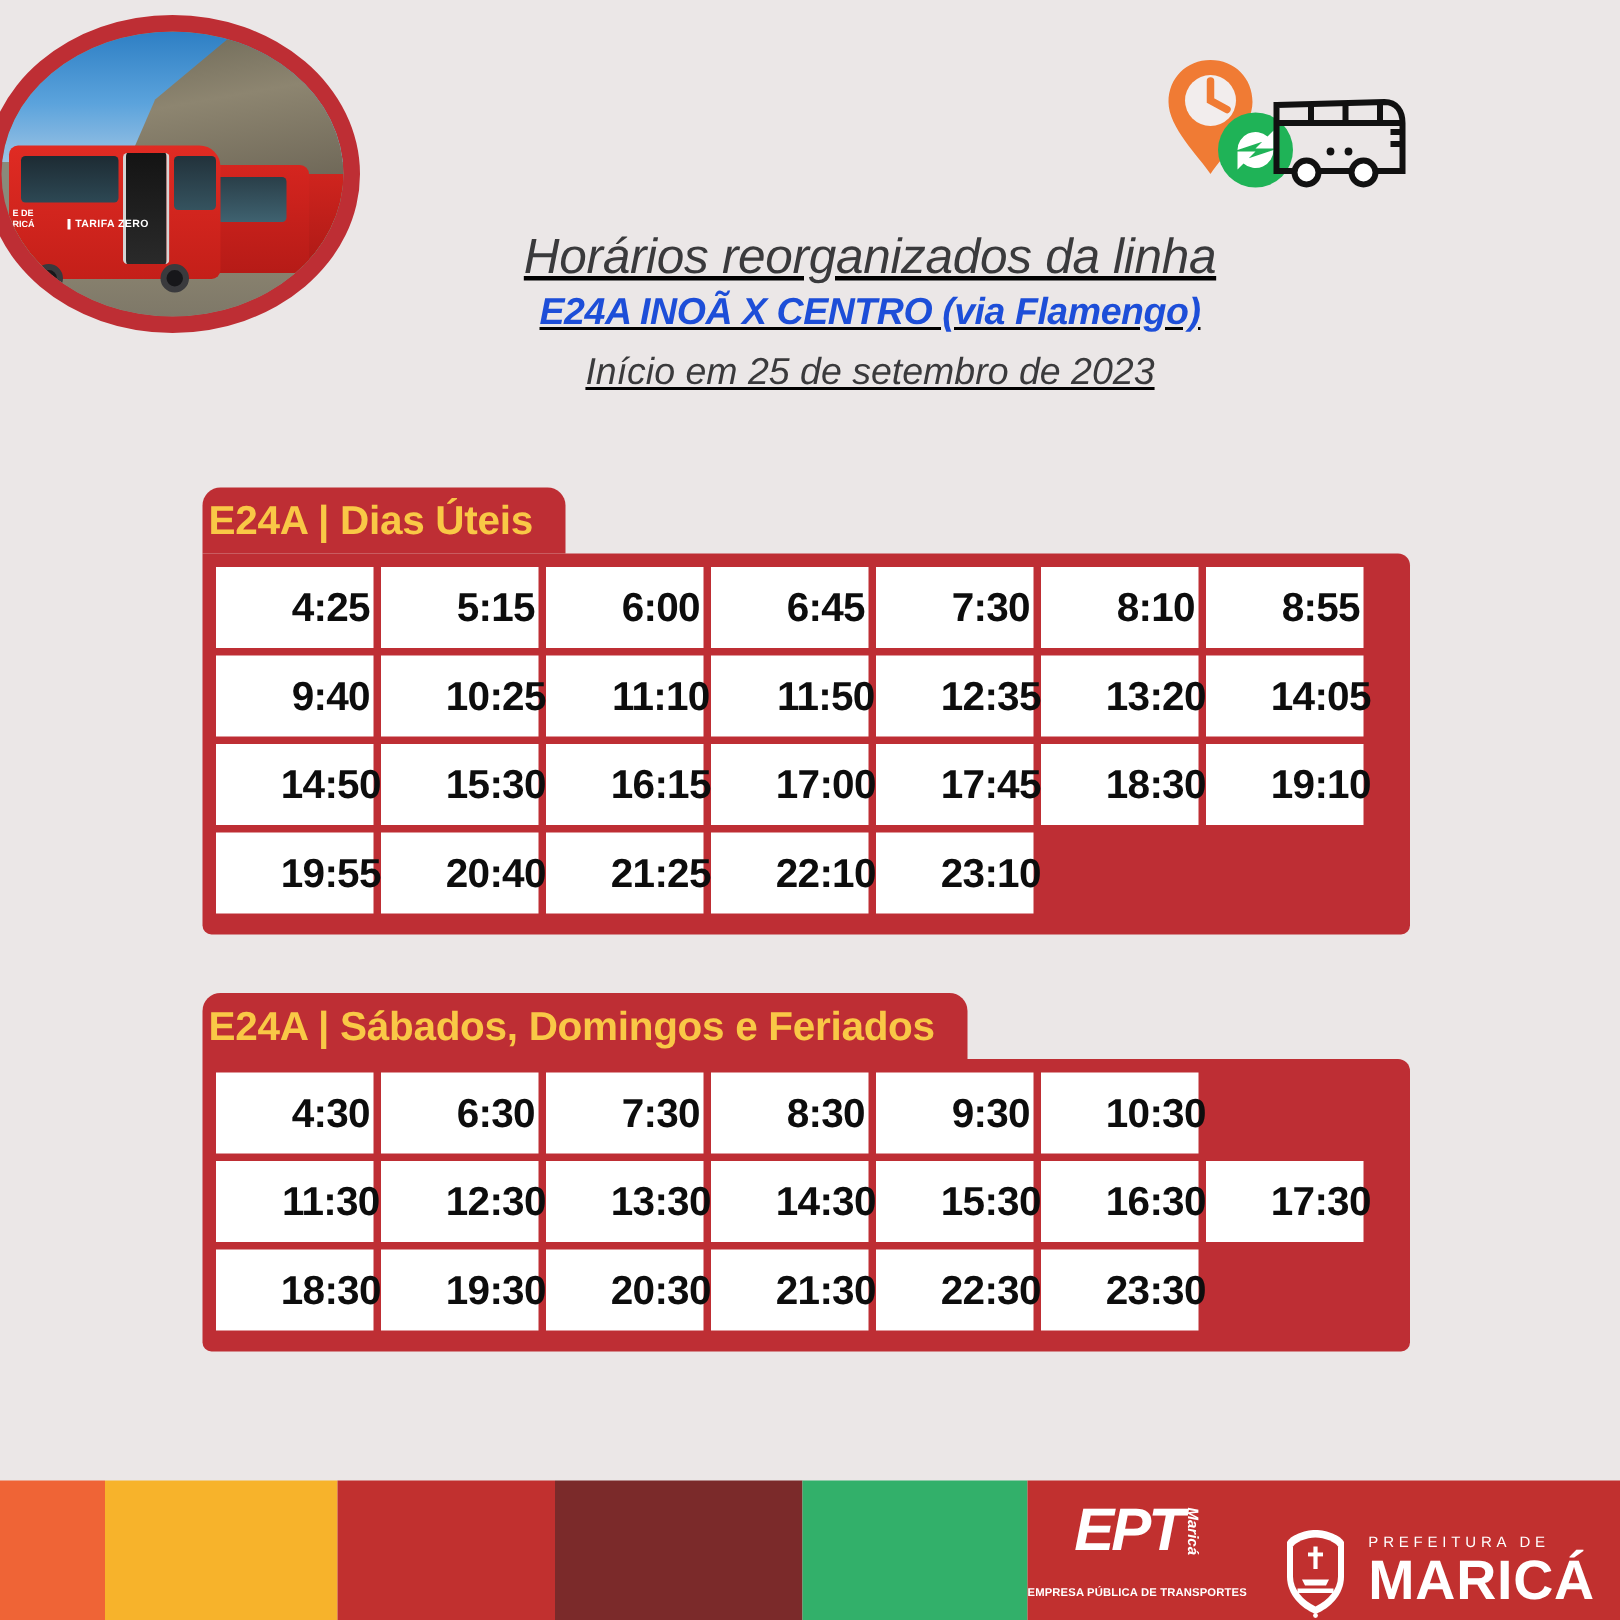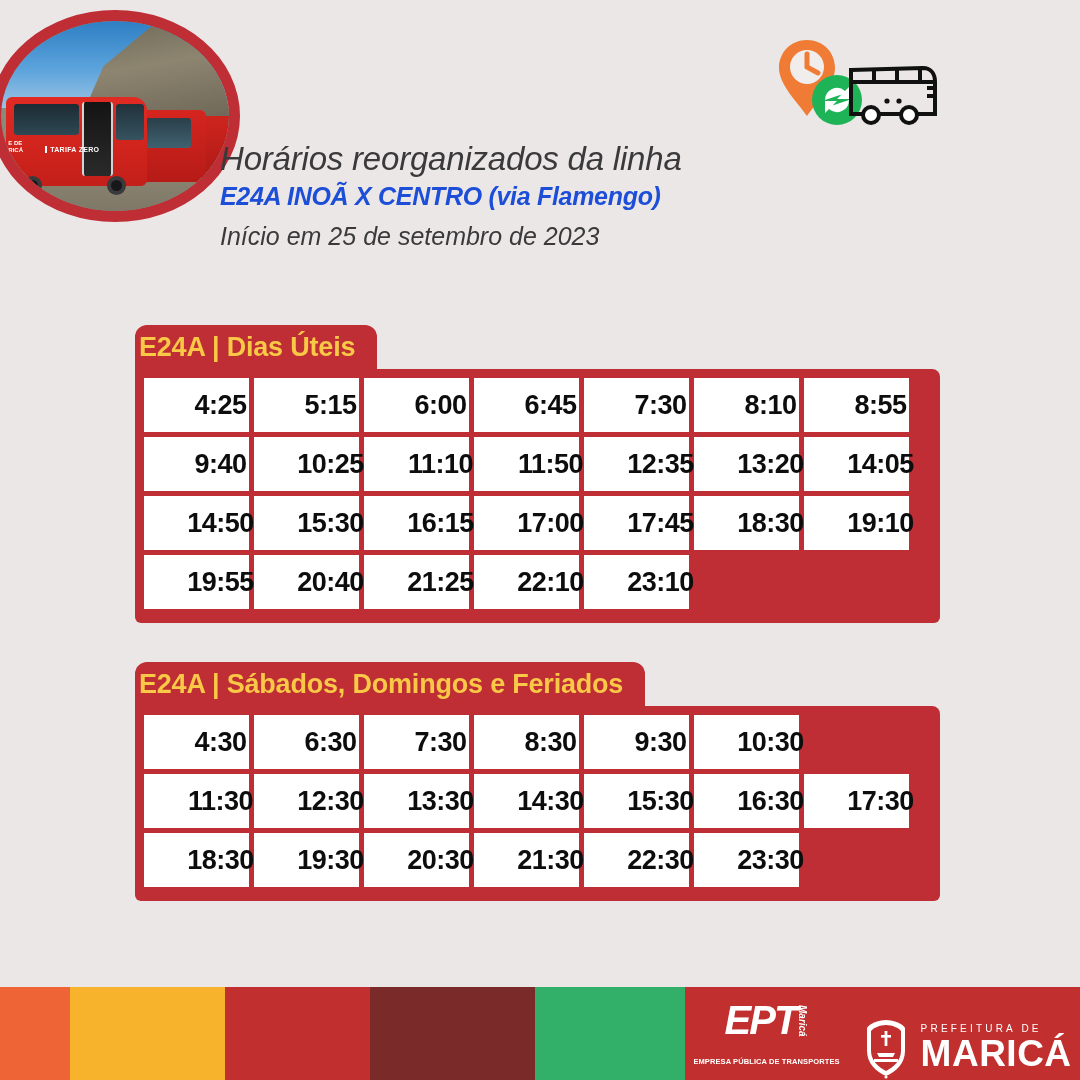--- a/index.html
+++ b/index.html
@@ -49,21 +49,21 @@
     background:linear-gradient(180deg,#d5251f 0%,#b61b17 100%); border-radius:6px; }
   .bus2 .w{ position:absolute; left:8%; top:10%; width:72%; height:42%;
     background:linear-gradient(180deg,#2a3f49,#3f6270); border-radius:3px; }
   .bus3{ position:absolute; left:82%; top:50%; width:22%; height:32%;
     background:linear-gradient(180deg,#cf241e 0%,#ae1a16 100%); border-radius:5px; }
 
   
   .hdr-icon{ position:absolute; left:775px; top:38px; width:180px; height:105px; }
 
   
-  .hdr-text{ position:absolute; right:140px; top:140px; text-align:left; width:720px; }
+  .hdr-text{ position:absolute; right:140px; top:152px; text-align:center; width:720px;text-decoration:underline; }
   .h-line1{ font-size:33px; font-style:italic; color:#3A3A3C; font-weight:400;
             letter-spacing:-.2px; }
   .h-line2{ font-size:25px; font-style:italic; color:#1d4ed8; font-weight:bold;
             margin-top:4px; letter-spacing:-.3px; }
   .h-line3{ font-size:25px; font-style:italic; color:#3A3A3C; margin-top:11px; }
 
   
   .sched{ position:absolute; left:135px; }
   .tab{
     display:inline-block; background:#BE2E34; color:#F9C846;
@@ -78,21 +78,21 @@
     display:flex; align-items:center; justify-content:center;
     font-size:27px; font-weight:bold; color:#0d0d0d; letter-spacing:-.5px;padding-left:48px;
   }
   .cell.empty{ background:transparent; }
 
   
   .footer{ position:absolute; left:0; bottom:0; width:1080px; height:93px; }
   .stripes{ position:absolute; inset:0; display:flex; }
   .st{ height:100%; }
   .foot-logos{ position:absolute; right:0; top:0; width:395px; height:100%;
-               display:flex; align-items:center; justify-content:center; gap:20px; }
+               display:flex; align-items:center; gap:20px; }
   .ept{ display:flex; flex-direction:column; align-items:center; }
   .ept-main{ display:flex; align-items:flex-end; }
   .ept-word{ font-size:40px; font-weight:bold; font-style:italic; color:#fff;
              letter-spacing:-2px; line-height:.95; }
   .ept-sub-v{ font-size:10px; color:#fff; font-style:italic; font-weight:bold;
               writing-mode:vertical-rl; margin-left:1px; margin-bottom:2px; }
   .ept-tag{ font-size:7.5px; color:#fff; font-weight:bold; letter-spacing:.1px;
             margin-top:18px; }
   .pref{ display:flex; align-items:center; gap:9px;margin-top:28px; }
   .pref-txt{ display:flex; flex-direction:column; align-items:flex-start; }

